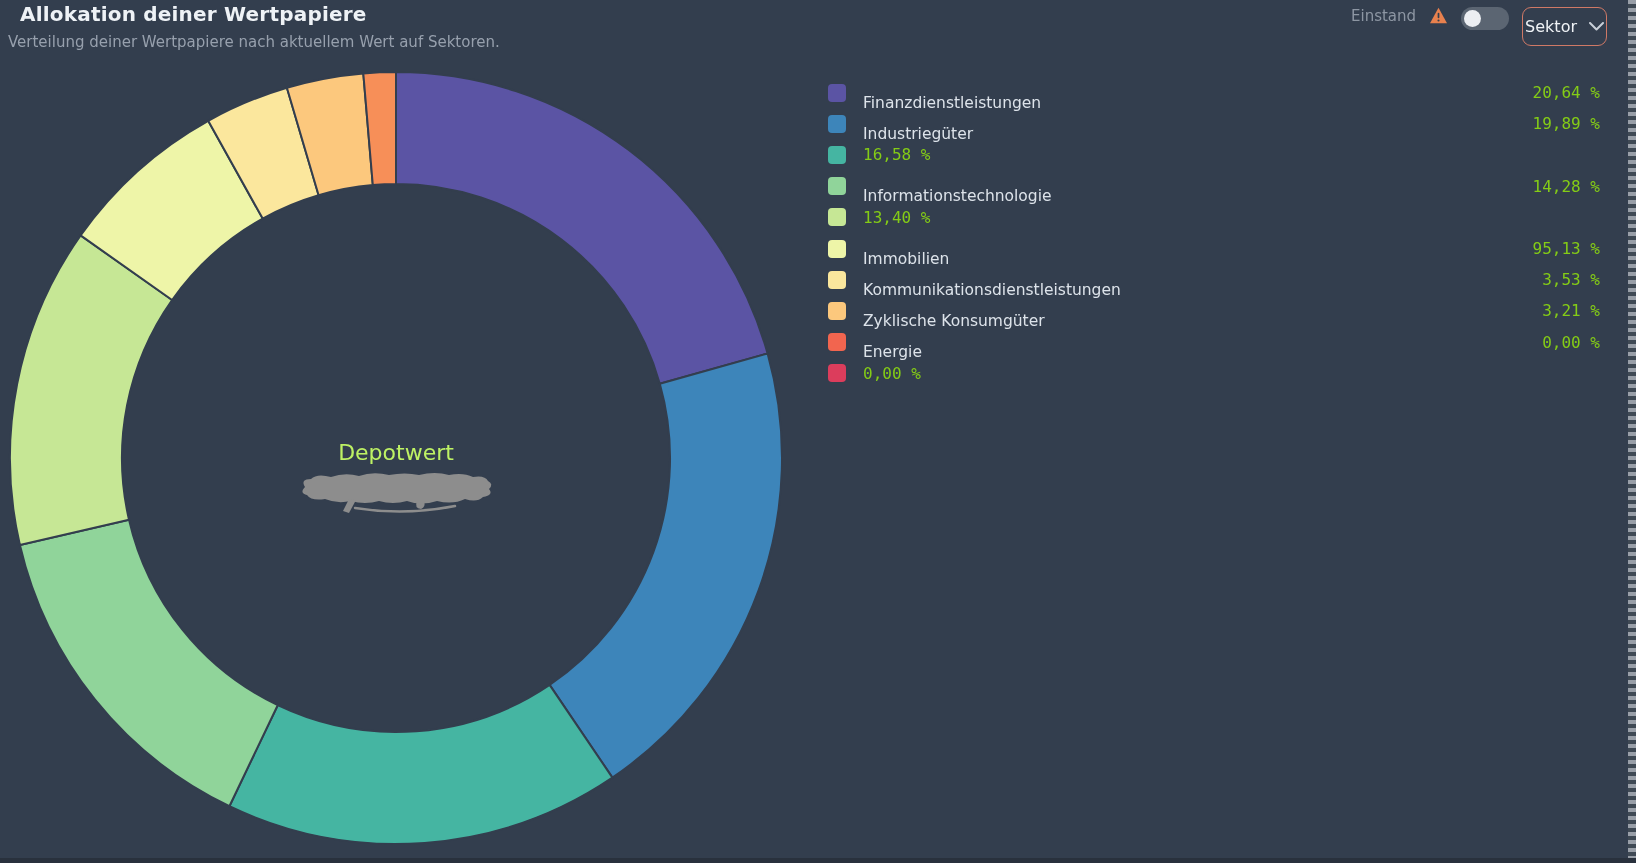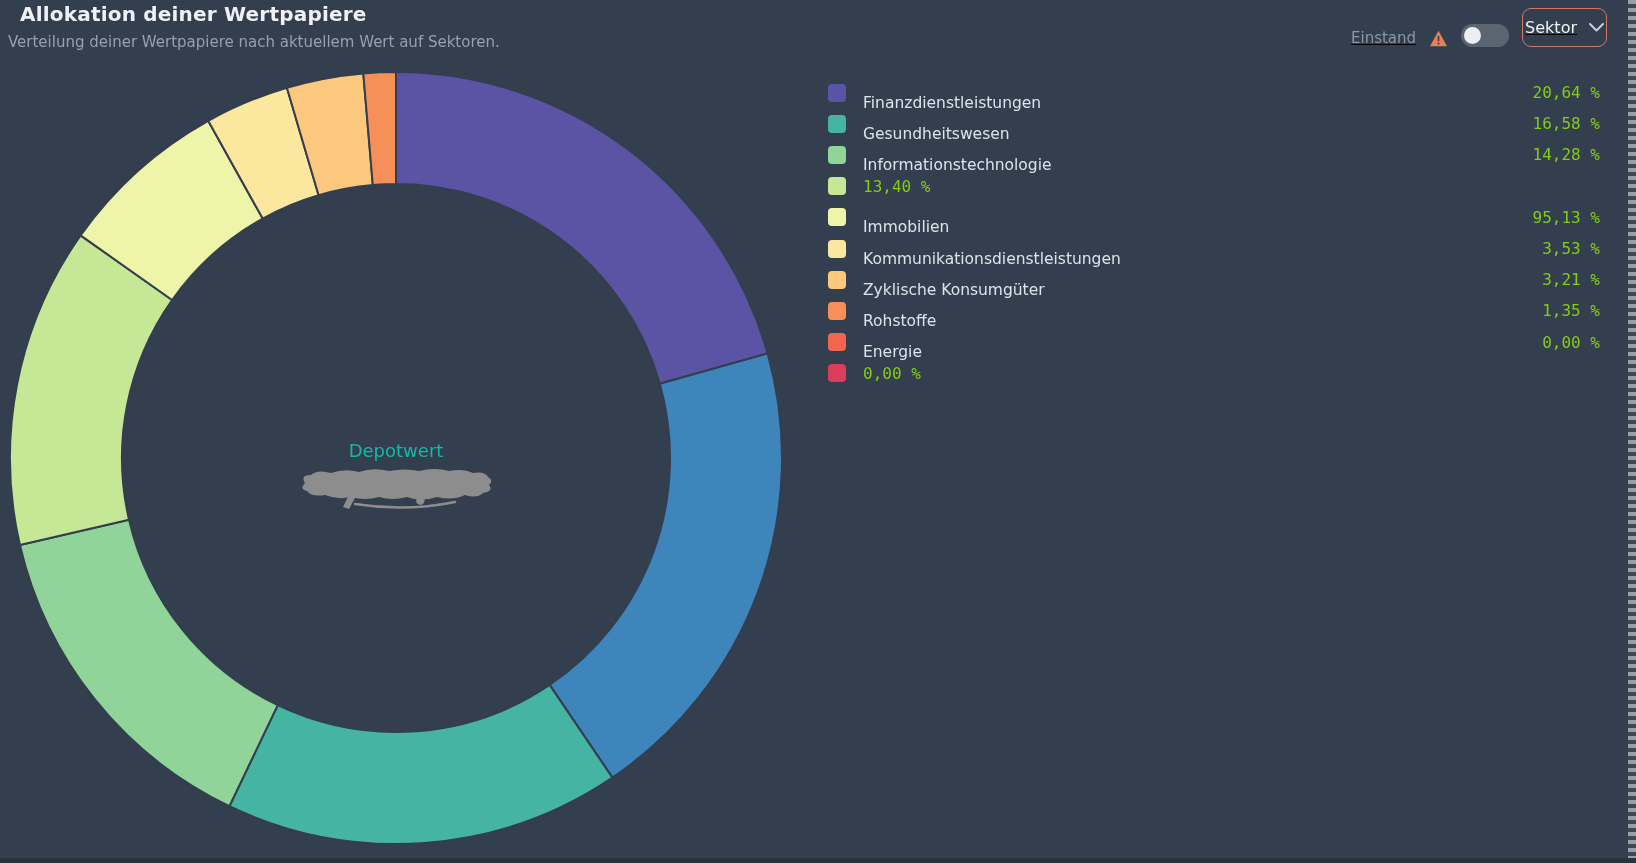--- a/index.html
+++ b/index.html
@@ -13,21 +13,21 @@
   .page-title{
     position:absolute;left:20px;top:2px;
     font-size:20px;font-weight:600;color:#eef2f6;letter-spacing:.2px;
   }
   .page-subtitle{
     position:absolute;left:8px;top:33px;
     font-size:15px;color:#97a0ad;
   }
   .controls{
     position:absolute;top:7px;right:29px;height:40px;
-    display:flex;align-items:flex-end;gap:13px;text-decoration:underline;
+    display:flex;align-items:flex-start;gap:13px;
   }
   .einstand-label{font-size:15px;color:#8d96a3;}
   .warn-icon{width:19px;height:17px;display:block;}
   .toggle{
     width:48px;height:23px;border-radius:12px;background:#5b6572;
     position:relative;cursor:pointer;border:none;padding:0;
   }
   .toggle .knob{
     position:absolute;left:3px;top:3px;width:17px;height:17px;border-radius:50%;
     background:#eceef2;
@@ -38,21 +38,21 @@
     display:flex;align-items:center;gap:12px;cursor:pointer;
     color:#f0f3f6;font-size:16px;font-family:inherit;
   }
   .chev{width:15px;height:9px;display:block;}
   
   .donut-wrap{position:absolute;left:0;top:0;width:800px;height:863px;}
   .donut-center{
     position:absolute;left:296px;top:440px;width:200px;text-align:center;
     pointer-events:none;
   }
-  .depot-label{font-size:18px;color:#14b8a6;}
+  .depot-label{font-size:22px;color:#bef264;}
   .scribble{display:block;margin:2px auto 0;}
   
   .legend{
     position:absolute;left:828px;top:77px;width:772px;
     display:flex;flex-direction:column;
   }
   .legend-row{
     height:31.2px;display:flex;align-items:center;cursor:pointer;
   }
   .legend-swatch{
@@ -119,24 +119,28 @@
   </div>
 </div>
 
 <div class="legend" id="legend">
   <div class="legend-row">
     <span class="legend-swatch" style="background: rgb(91, 84, 164);"></span>
     <span class="legend-label">Finanzdienstleistungen</span>
     <span class="legend-value">20,64 %</span>
   </div>
 
+  <div class="legend-row">
+    <span class="legend-swatch" style="background: rgb(61, 133, 186);"></span>
+    <span class="legend-label">Industriegüter</span>
+    <span class="legend-value">19,89 %</span>
+  </div>
 
   <div class="legend-row">
     <span class="legend-swatch" style="background: rgb(69, 181, 162);"></span>
-    <span class="legend-label">Gesundheitswesen</span>
     <span class="legend-value">16,58 %</span>
   </div>
 
   <div class="legend-row">
     <span class="legend-swatch" style="background: rgb(144, 212, 154);"></span>
     <span class="legend-label">Informationstechnologie</span>
     <span class="legend-value">14,28 %</span>
   </div>
 
   <div class="legend-row">
@@ -155,25 +159,20 @@
     <span class="legend-label">Kommunikationsdienstleistungen</span>
     <span class="legend-value">3,53 %</span>
   </div>
 
   <div class="legend-row">
     <span class="legend-swatch" style="background: rgb(252, 200, 125);"></span>
     <span class="legend-label">Zyklische Konsumgüter</span>
     <span class="legend-value">3,21 %</span>
   </div>
 
-  <div class="legend-row">
-    <span class="legend-swatch" style="background: rgb(247, 143, 88);"></span>
-    <span class="legend-label">Rohstoffe</span>
-    <span class="legend-value">1,35 %</span>
-  </div>
 
   <div class="legend-row">
     <span class="legend-swatch" style="background: rgb(242, 101, 79);"></span>
     <span class="legend-label">Energie</span>
     <span class="legend-value">0,00 %</span>
   </div>
 
   <div class="legend-row">
     <span class="legend-swatch" style="background: rgb(220, 61, 92);"></span>
     <span class="legend-value">0,00 %</span>

